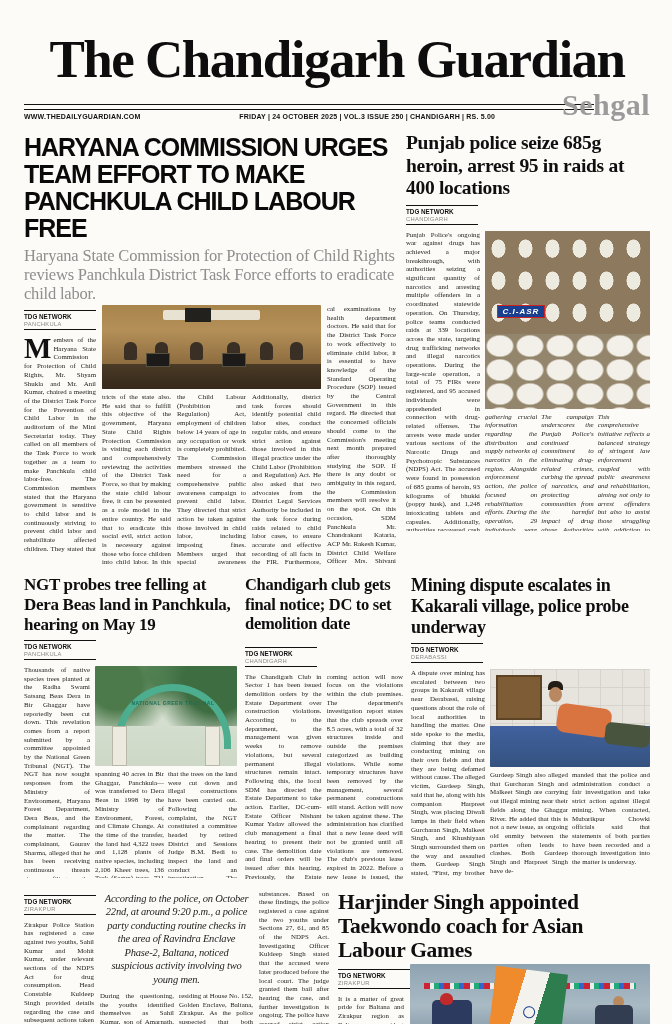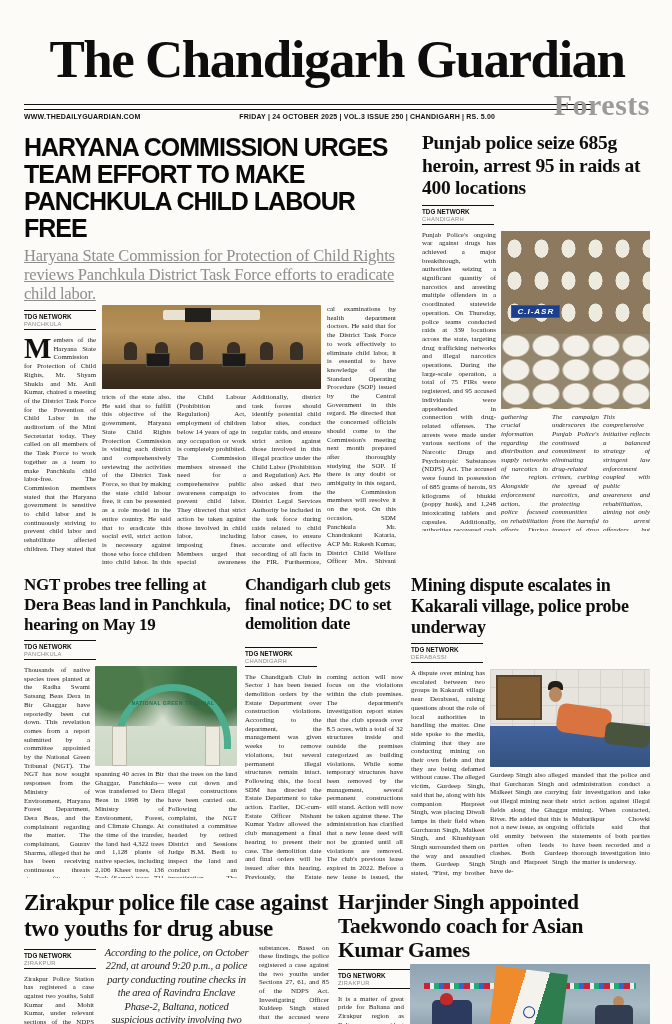--- a/index.html
+++ b/index.html
@@ -20,25 +20,25 @@
   
   .byline{width:72px;border-top:1.4px solid #111;border-bottom:0.8px solid #111;
     padding:2px 0 2px;margin:5px 0 6px;font-family:"Liberation Sans",sans-serif;}
   .byline .net{font-size:6.3px;font-weight:700;color:#111;display:block;}
   .byline .loc{font-size:5.8px;color:#8a8a8a;display:block;margin-top:1px;letter-spacing:0.3px;}
   .bodycol{font-size:6.9px;line-height:8.7px;text-align:justify;color:#222;overflow:hidden;}
   .serif-head{font-family:"Liberation Serif",serif;font-weight:700;color:#0f0f0f;letter-spacing:-0.3px;}
   .dropcap{float:left;font-size:29px;line-height:25px;font-weight:700;padding-right:2px;color:#111;}
   .ph{position:relative;overflow:hidden;border-radius:1px;}
   
-  .band-top{display:flex;gap:26px;margin-top:4px;}
+  .band-top{display:flex;gap:10px;margin-top:4px;}
   .art-haryana{width:372px;flex:none;}
   .art-haryana .mainhead{font-family:"Liberation Sans",sans-serif;font-weight:700;
     font-size:25px;line-height:27px;letter-spacing:-1px;color:#0a0a0a;margin:2px 0 4px;}
-  .art-haryana .deck{font-size:16.5px;line-height:19px;color:#8e8e8e;letter-spacing:-0.2px;margin-bottom:2px;text-decoration:underline;}
+  .art-haryana .deck{font-size:16.5px;line-height:19px;color:#8e8e8e;letter-spacing:-0.2px;margin-bottom:2px;}
   .haryana-body{display:grid;grid-template-columns:repeat(5,1fr);grid-template-rows:88px auto;gap:0 6px;height:262px;}
   .h-c1{grid-column:1;grid-row:1/3;}
   .h-img{grid-column:2/5;grid-row:1;margin-bottom:4px;}
   .h-c2{grid-column:2;grid-row:2;} .h-c3{grid-column:3;grid-row:2;} .h-c4{grid-column:4;grid-row:2;}
   .h-c5{grid-column:5;grid-row:1/3;}
   .ph-meeting{background:linear-gradient(180deg,#a9854e 0%,#b49058 30%,#8d6c3f 70%,#5d472a 100%);height:84px;}
   .pm-banner{position:absolute;left:28%;top:6%;width:44%;height:12%;background:#e8e2d2;border-radius:2px;}
   .pm-screen{position:absolute;left:38%;top:4%;width:12%;height:16%;background:#22211e;}
   .pm-person{position:absolute;width:13px;height:18px;background:#3a2f24;border-radius:6px 6px 2px 2px;bottom:34%;}
   .pm-desk{position:absolute;left:0;bottom:0;width:100%;height:30%;background:linear-gradient(180deg,#4a3a26,#35281a);}
@@ -140,21 +140,21 @@
   <header class="masthead">
     <h1>The Chandigarh Guardian</h1>
     <div class="rules">
       <div class="rule-a"></div>
       <div class="rule-b"></div>
       <div class="dateline-row">
         <span>WWW.THEDAILYGUARDIAN.COM</span>
         <span>FRIDAY  | 24 OCTOBER 2025 | VOL.3 ISSUE 250 | CHANDIGARH | RS. 5.00</span>
         <span></span>
       </div>
-      <div class="review">Forests</div>
+      <div class="review">Sehgal</div>
     </div>
   </header>
 
   <section class="band-top">
 
     <article class="art-haryana">
       <h2 class="mainhead">HARYANA COMMISSION URGES TEAM EFFORT TO MAKE PANCHKULA CHILD LABOUR FREE</h2>
       <div class="deck">Haryana State Commission for Protection of Child Rights reviews Panchkula District Task Force efforts to eradicate child labor.</div>
       <div class="haryana-body">
         <div class="h-c1">
@@ -271,42 +271,41 @@
             <div class="bodycol">manded that the police and administration conduct a fair investigation and take strict action against illegal mining. When contacted, Mubarikpur Chowki officials said that statements of both parties have been recorded and a thorough investigation into the matter is underway.</div>
           </div>
         </div>
       </div>
     </article>
   </section>
 
   <section class="band-bot">
 
     <article class="art-zirakpur">
-      <h2 class="head serif-head">Zirakpur police file case against two youths for drug abuse</h2>
       <div class="zk-body">
         <div class="z-c1">
           <div class="byline">
             <span class="net">TDG NETWORK</span>
             <span class="loc">ZIRAKPUR</span>
           </div>
           <div class="bodycol">Zirakpur Police Station has registered a case against two youths, Sahil Kumar and Mohit Kumar, under relevant sections of the NDPS Act for drug consumption. Head Constable Kuldeep Singh provided details regarding the case and subsequent actions taken by the police. On noticing the police party, both young men appeared nervous and attempted to leave the spot, which raised suspicion, and they were stopped for questioning.</div>
         </div>
         <div class="z-mid">
           <div class="pull-quote">According to the police, on October 22nd, at around 9:20 p.m., a police party conducting routine checks in the area of Ravindra Enclave Phase-2, Baltana, noticed suspicious activity involving two young men.</div>
           <div class="z-cols">
             <div class="bodycol">During the questioning, the youths identified themselves as Sahil Kumar, son of Amarnath, approximately 25 years old, a resident of Village Arigpur, District Banaras, Uttar Pradesh, with a current address at House No. 30, Punjab Modern Enclave, Baltana, and Mohit Kumar, son of Pawan Kumar, approximately 32 years old, a resident of Village Pahwa, District Kurukshetra, Haryana, currently</div>
             <div class="bodycol">residing at House No. 152, Golden Enclave, Baltana, Zirakpur. As the police suspected that both individuals were under the influence of drugs, they were immediately taken to the Civil Hospital, Phase 6, Mohali, for testing. Dope tests conducted at the hospital returned positive results for both Sahil Kumar and Mohit Kumar, confirming their involvement with illegal</div>
           </div>
         </div>
         <div class="bodycol z-c4">substances. Based on these findings, the police registered a case against the two youths under Sections 27, 61, and 85 of the NDPS Act. Investigating Officer Kuldeep Singh stated that the accused were later produced before the local court. The judge granted them bail after hearing the case, and further investigation is ongoing. The police have assured strict action against drug-related offenses in the region and emphasized that such operations aim to curb drug abuse and maintain public safety in Zirakpur and nearby areas. Residents have been urged to cooperate with law enforcement and report any suspicious activity related to narcotics.</div>
       </div>
     </article>
 
     <article class="art-harjinder">
-      <h2 class="head serif-head">Harjinder Singh appointed Taekwondo coach for Asian Kumar Games</h2>
+      <h2 class="head serif-head">Harjinder Singh appointed Taekwondo coach for Asian Labour Games</h2>
       <div class="hj-body">
         <div class="hj-c1">
           <div class="byline">
             <span class="net">TDG NETWORK</span>
             <span class="loc">ZIRAKPUR</span>
           </div>
           <div class="bodycol">It is a matter of great pride for Baltana and Zirakpur region as Baltana resident Harjinder Singh has been appointed as the Chief Coach of the Indian Taekwondo National Team for the upcoming 3rd Asian Youth Games to be held in Bahrain from 24th to 26th October 2025. Baltana resident Harjinder Singh has brought glory to his hometown with his relentless dedication and remarkable achievements in the field of taekwondo. Over the years, he has trained and mentored numerous athletes who have won medals for India at the World Taekwondo Championships and other prestigious international competitions. Talking about his latest ap-</div>
         </div>
         <div class="hj-right">
           <div class="ph ph-flag">

